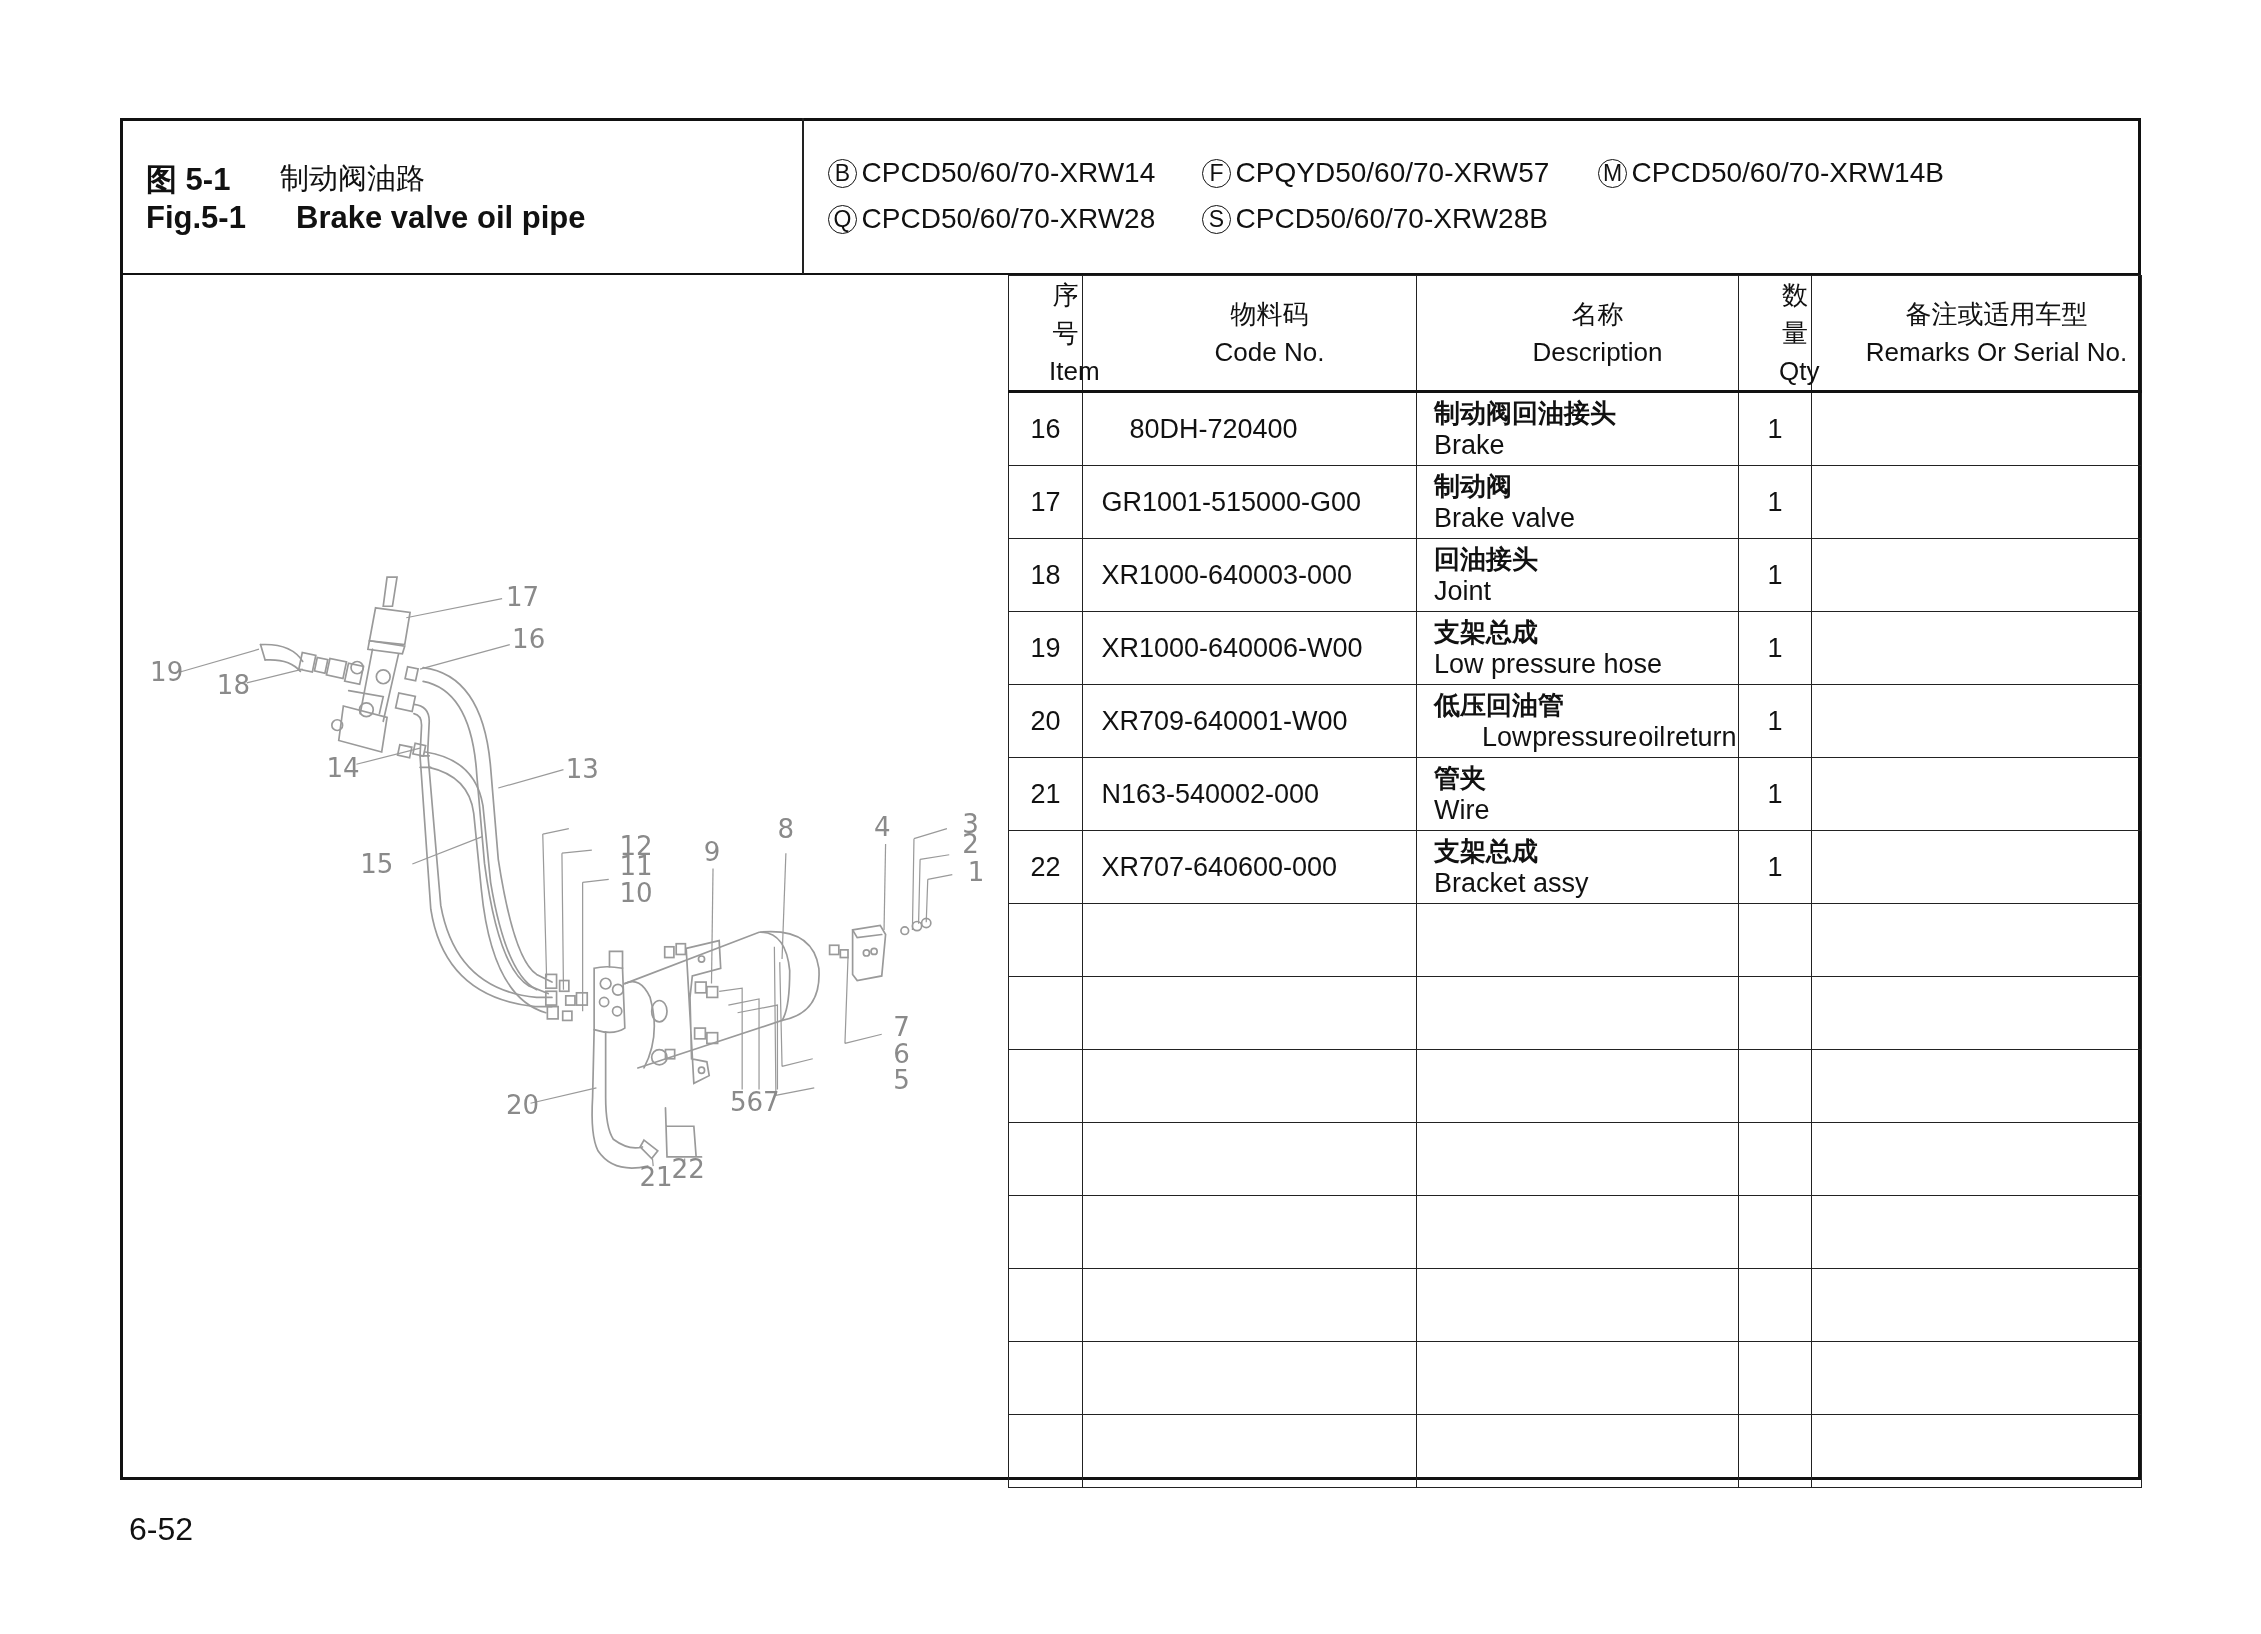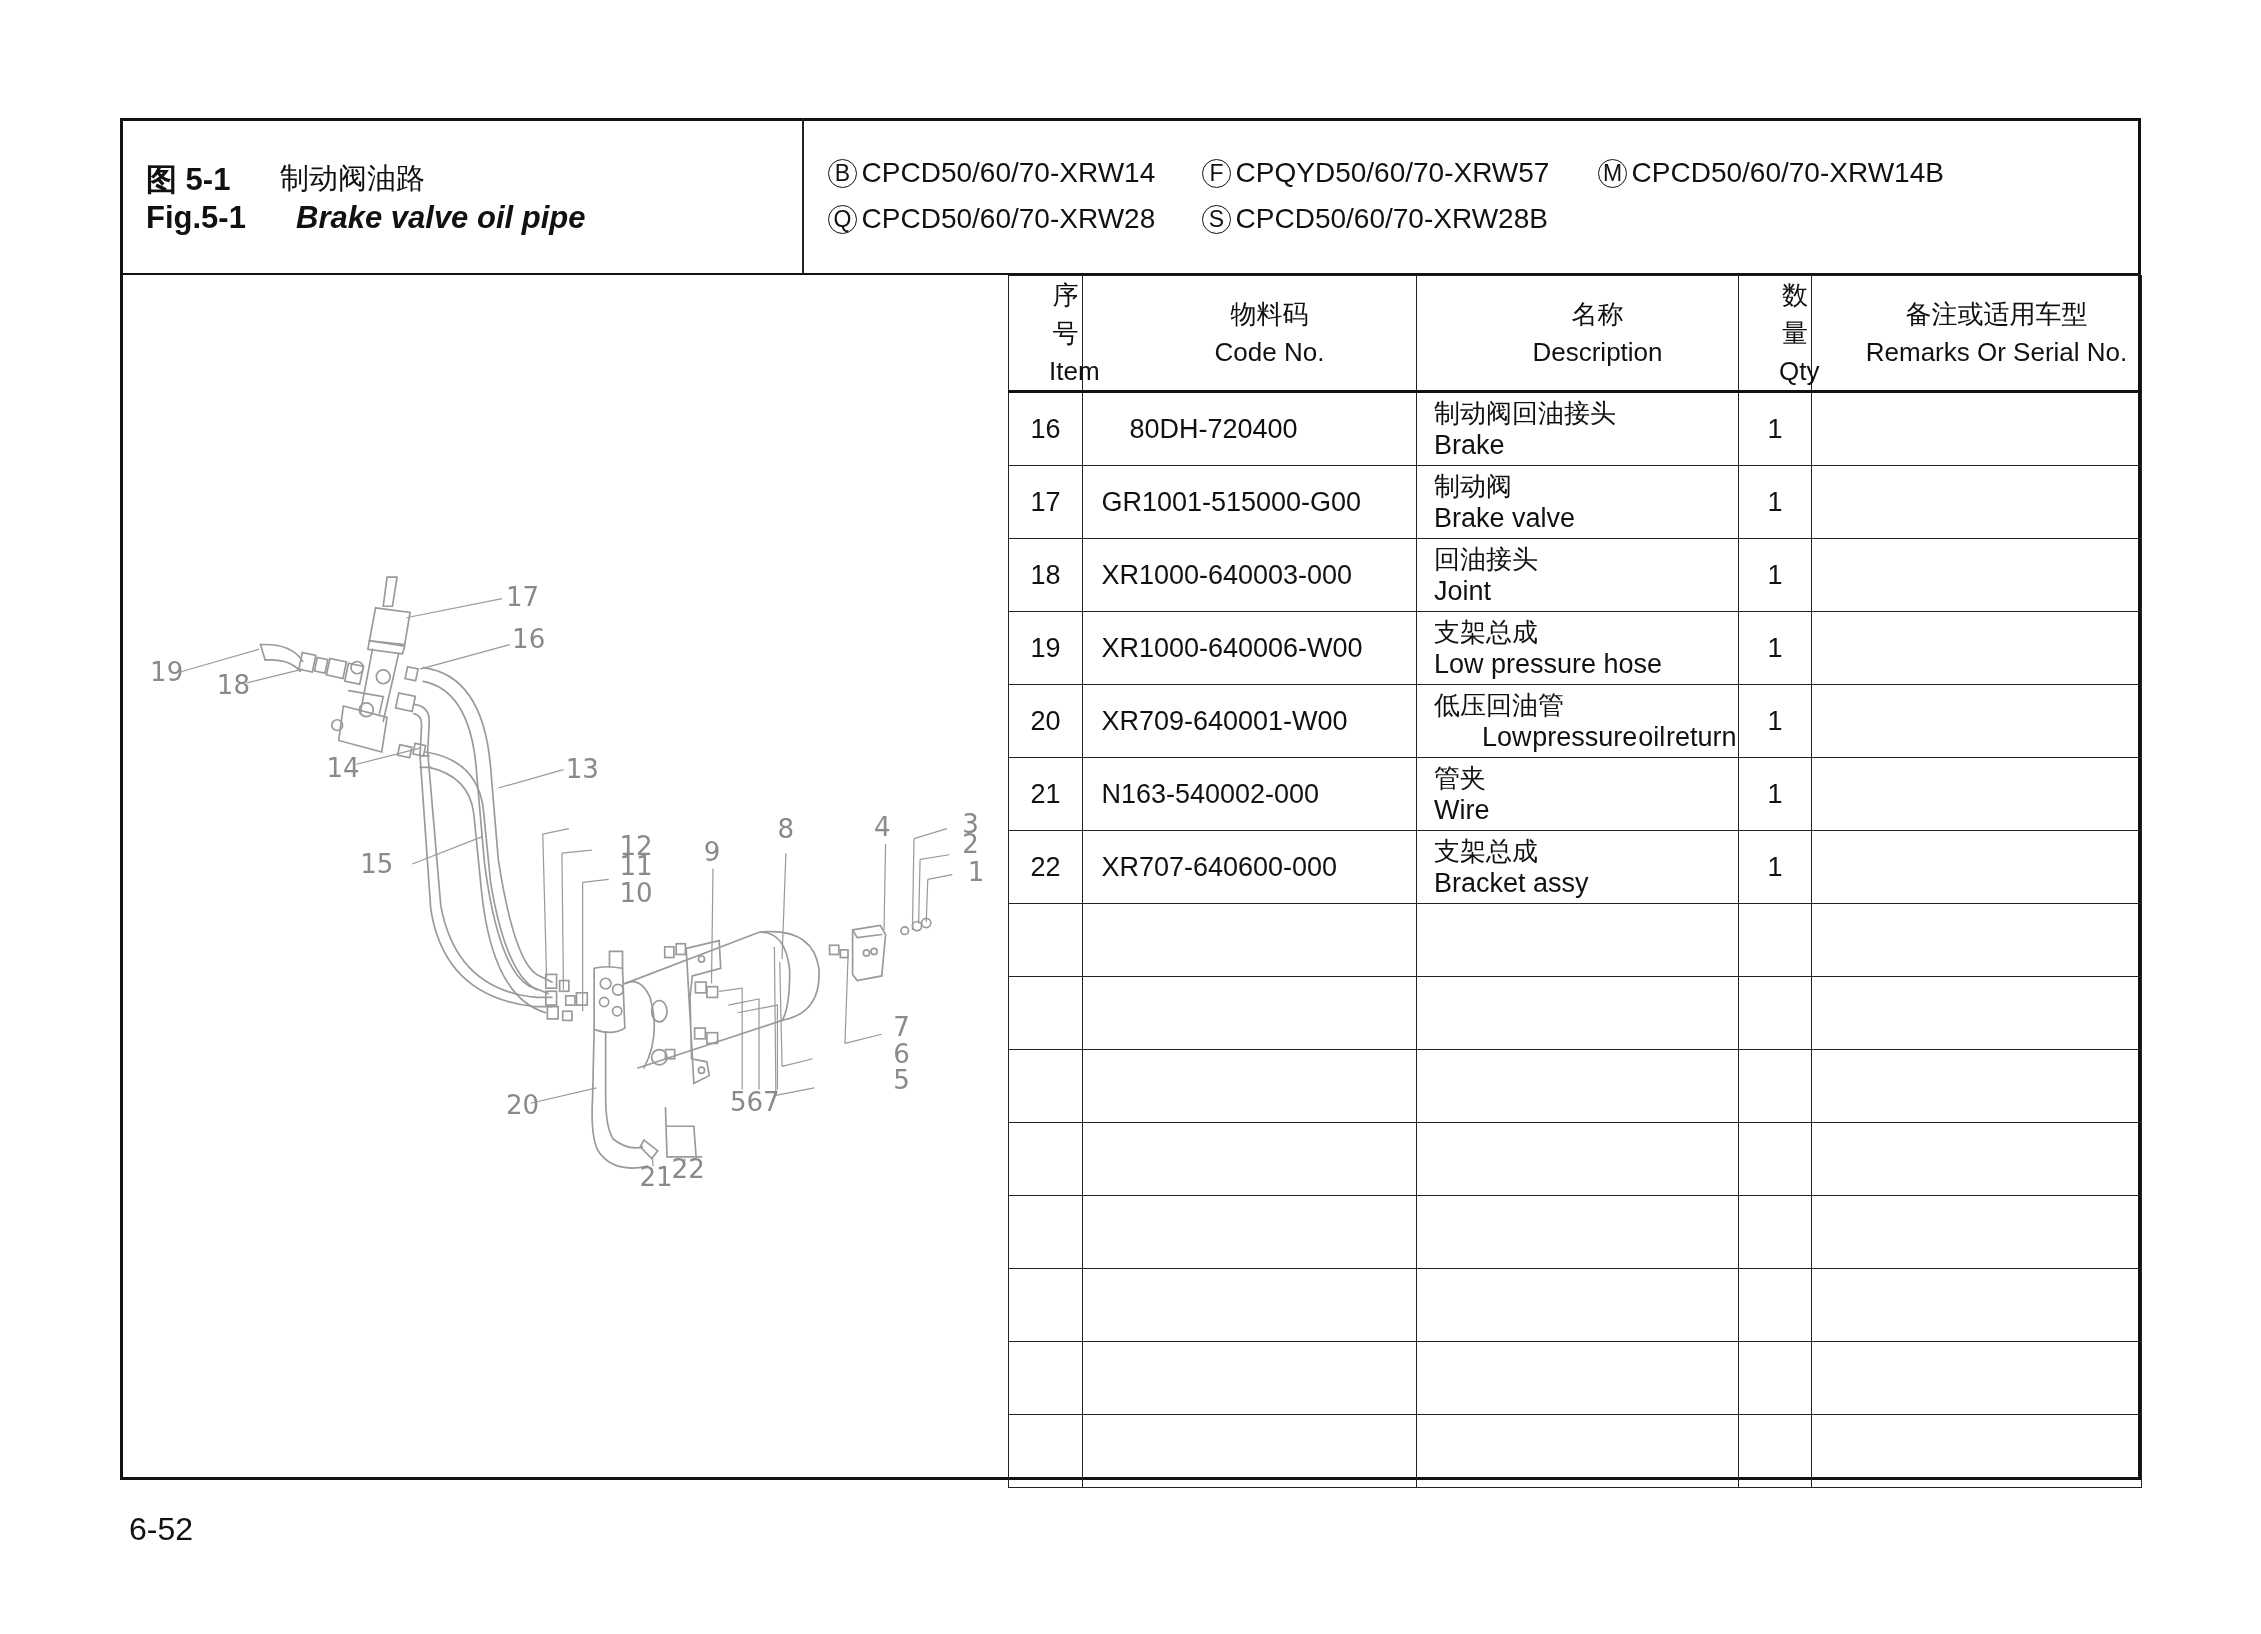--- a/index.html
+++ b/index.html
@@ -9,39 +9,39 @@
            border:3.8px solid #111; box-sizing:border-box; }
   .hdr-bottom { position:absolute; left:120px; top:273px; width:2021px; height:2.3px; background:#111; }
   .hdr-divider { position:absolute; left:802px; top:118px; width:2.3px; height:156px; background:#222; }
 
   .title-block { position:absolute; left:146px; top:159px; }
   .title-line { position:absolute; left:0; white-space:nowrap; font-weight:bold; font-size:31px; }
   .t1 { top:0; }
   .t2 { top:41px; }
   .t1 .lbl, .t2 .lbl { position:absolute; left:0; }
   .t1 .txt { position:absolute; left:134px; font-weight:normal; font-family:"DejaVu Sans", sans-serif; font-size:29px; }
-  .t2 .txt { position:absolute; left:150px;font-style:italic; }
+  .t2 .txt { position:absolute; left:150px; }
 
   .models { position:absolute; left:828px; top:157px; }
   .model { position:absolute; white-space:nowrap; font-size:28px; display:flex; align-items:center; }
   .circ { display:inline-flex; width:29px; height:29px; border:1.9px solid #111; border-radius:50%;
           align-items:center; justify-content:center; font-size:23px; margin-right:4.6px; box-sizing:border-box; }
 
   .diagram { position:absolute; left:124px; top:278px; width:882px; height:1198px; }
 
   table.parts { position:absolute; left:1008px; top:275px; width:1132px; border-collapse:collapse; table-layout:fixed; }
   table.parts td, table.parts th { border:1.9px solid #222; padding:0; font-weight:normal; }
   table.parts th { height:87px; font-size:26px; text-align:center; line-height:38px; vertical-align:middle; }
   table.parts th .zh { font-family:"DejaVu Serif", serif; font-size:26px; }
   table.parts tr.head th { border-bottom:3.1px solid #111;padding-left:40px; }
   table.parts td { height:72px; font-size:27px; vertical-align:middle; }
   td.item { text-align:center; }
   td.code { padding-left:18.4px !important; }
   td.desc { padding-left:17px !important; padding-right:1.5px !important; overflow:hidden; line-height:32px; }
-  td.desc .zh { font-family:"DejaVu Serif", serif; font-size:26px; display:block; }
+  td.desc .zh { font-family:"DejaVu Serif", serif; font-size:26px; display:block;font-weight:bold; }
   td.desc .en { display:block; text-align:justify; text-align-last:left; height:32px; overflow:visible; }
   td.desc .en.just { text-align-last:justify; }
   td.qty { text-align:center; }
   .page-no { position:absolute; left:129px; top:1511px; font-size:32px; }
   .diag-label { font-family:"DejaVu Sans", sans-serif; font-size:34px; fill:#8a8a8a; }
 </style>
 </head>
 <body>
 
 <div class="frame"></div>

